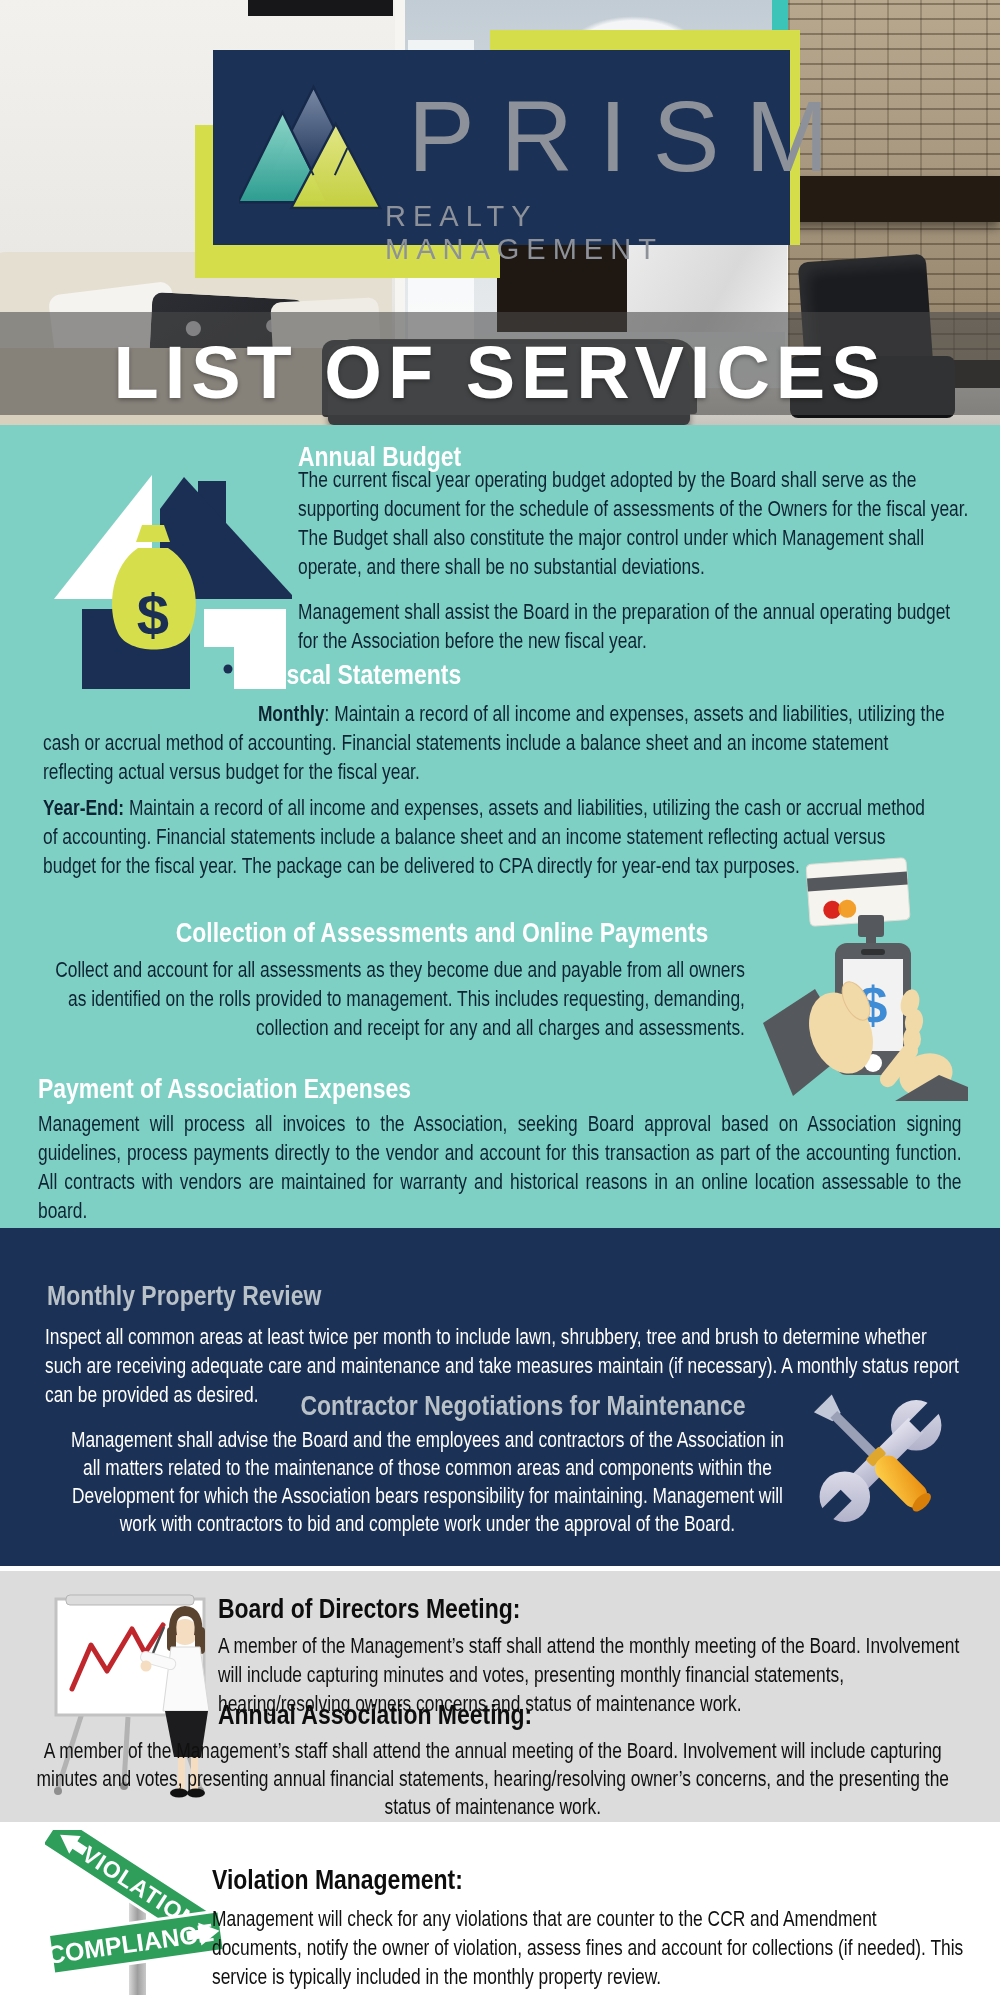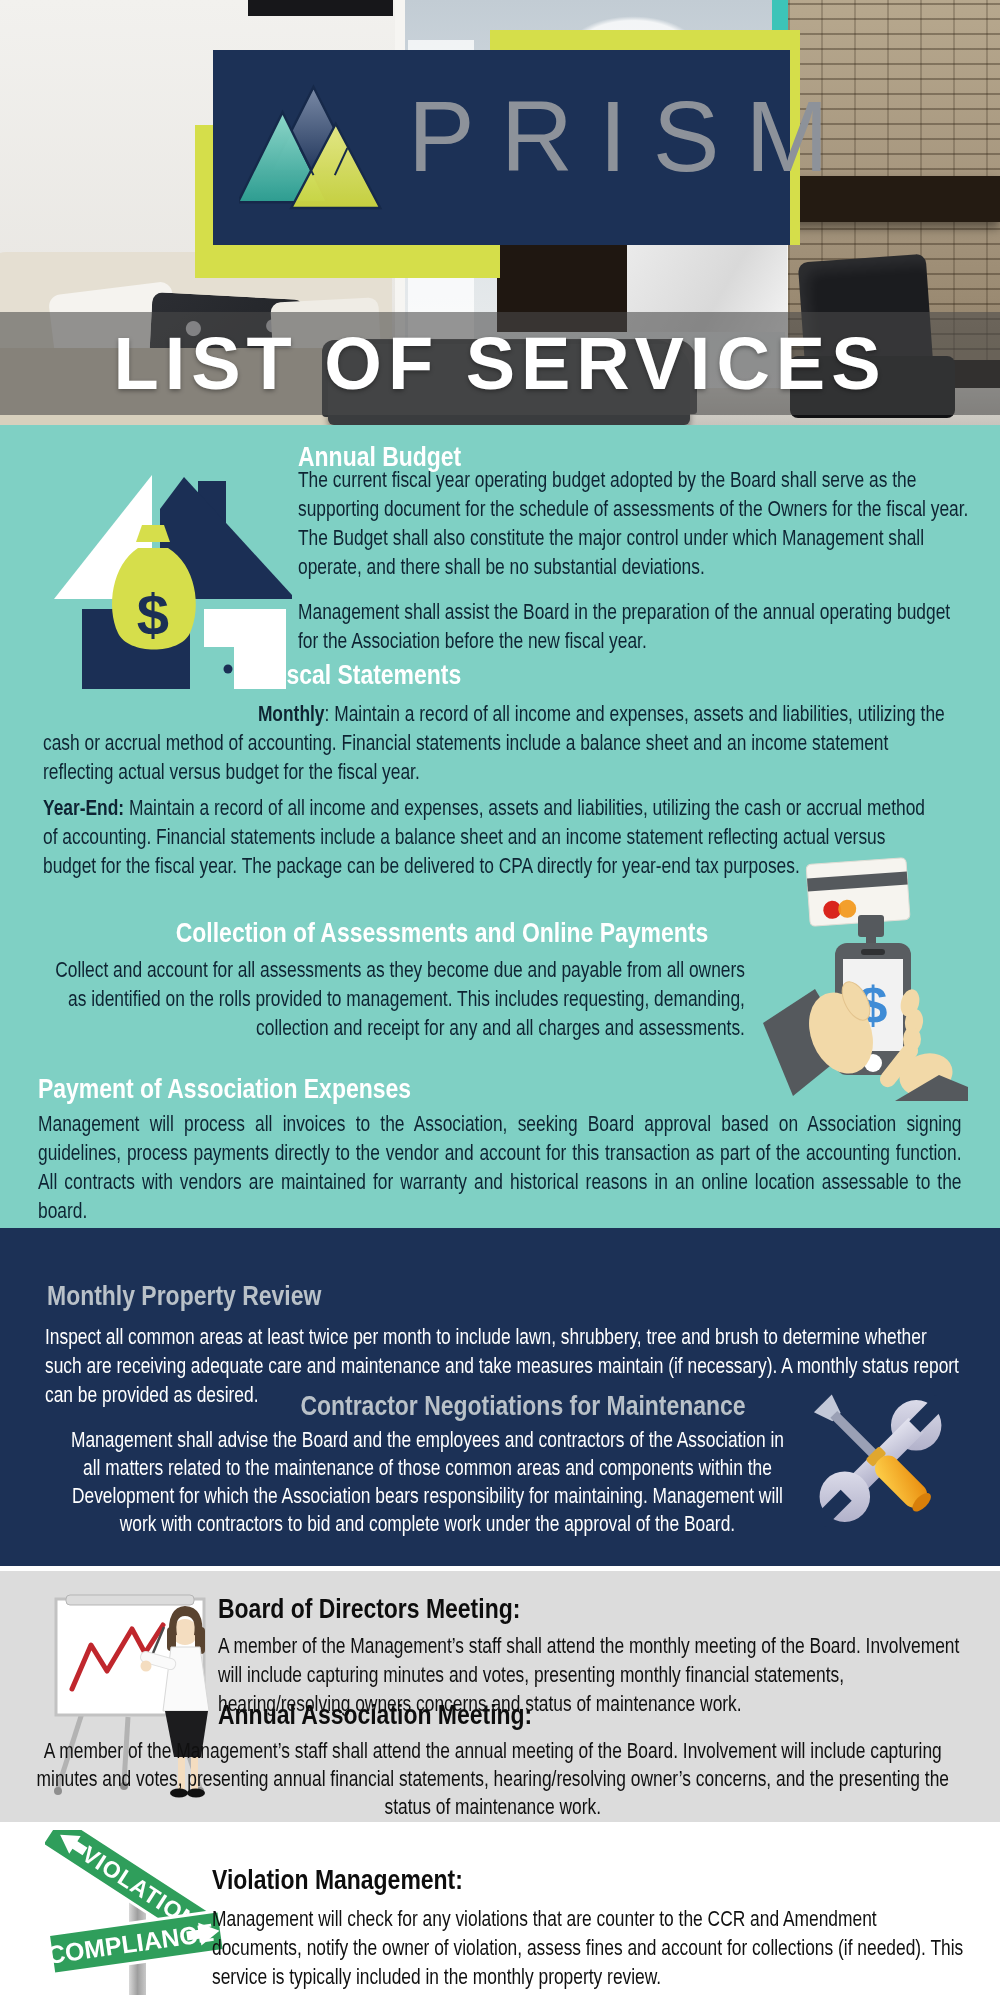--- a/index.html
+++ b/index.html
@@ -58,21 +58,21 @@
   .ly-b{left:490px;top:30px;width:310px;height:215px;}
   .logo-box{position:absolute;left:213px;top:50px;width:577px;height:195px;background:#1c3156;}
   .logo-tris{position:absolute;left:26px;top:24px;width:150px;height:148px;}
   .brand{position:absolute;left:168px;top:36px;font-size:100px;font-weight:400;color:#8d929a;
          letter-spacing:26px;line-height:1;margin-left:27px;}
   .tagline{position:absolute;left:172px;top:150px;font-size:29px;font-weight:400;color:#8d929a;
          letter-spacing:7px;}
 
   
   .banner{position:absolute;left:0;top:312px;width:1000px;height:103px;
-          background:rgba(74,74,74,.58);display:flex;align-items:center;justify-content:center;}
+          background:rgba(74,74,74,.58);display:flex;align-items:flex-end;justify-content:center;}
   .banner span{color:#fff;font-size:74px;font-weight:700;letter-spacing:6px;
           text-shadow:0 2px 4px rgba(0,0,0,.35);}
 
   
   .sec{position:absolute;left:0;width:1000px;overflow:hidden;}
   .sec-teal{top:425px;height:803px;background:#7fd0c4;}
   .sec-navy{top:1228px;height:338px;background:#1c3156;padding-left:48px;}
   .sec-sep{top:1566px;height:5px;background:#ffffff;}
   .sec-gray{top:1571px;height:251px;background:#dcdcdc;}
   .sec-white{top:1822px;height:178px;background:#ffffff;}
@@ -136,20 +136,21 @@
               <stop offset="1" stop-color="#ccd63f"></stop>
           </linearGradient>
         </defs>
         <polygon points="77,12 121,99 33,99" fill="url(#slateG)" stroke="#16294a" stroke-width="2.5"></polygon>
         <polygon points="45,38 91,131 -1,131" fill="url(#tealG)" stroke="#16294a" stroke-width="2.5" opacity=".96"></polygon>
         <polygon points="100,50 146,137 54,137" fill="url(#yelG)" stroke="#16294a" stroke-width="2.5" opacity=".96"></polygon>
         <line x1="63" y1="75" x2="77" y2="103" stroke="#16294a" stroke-width="2"></line>
         <line x1="112" y1="75" x2="99" y2="103" stroke="#16294a" stroke-width="2"></line>
       </svg>
       <div class="brand">PRISM</div>
+      <div class="tagline">REALTY MANAGEMENT</div>
     </div>
 
     <div class="banner">
       <span>LIST OF SERVICES</span>
     </div>
   </div>
 
   <div class="sec sec-teal">
 
     <svg class="abs" style="left:52px;top:22px" width="245" height="245" viewBox="0 0 245 245">

